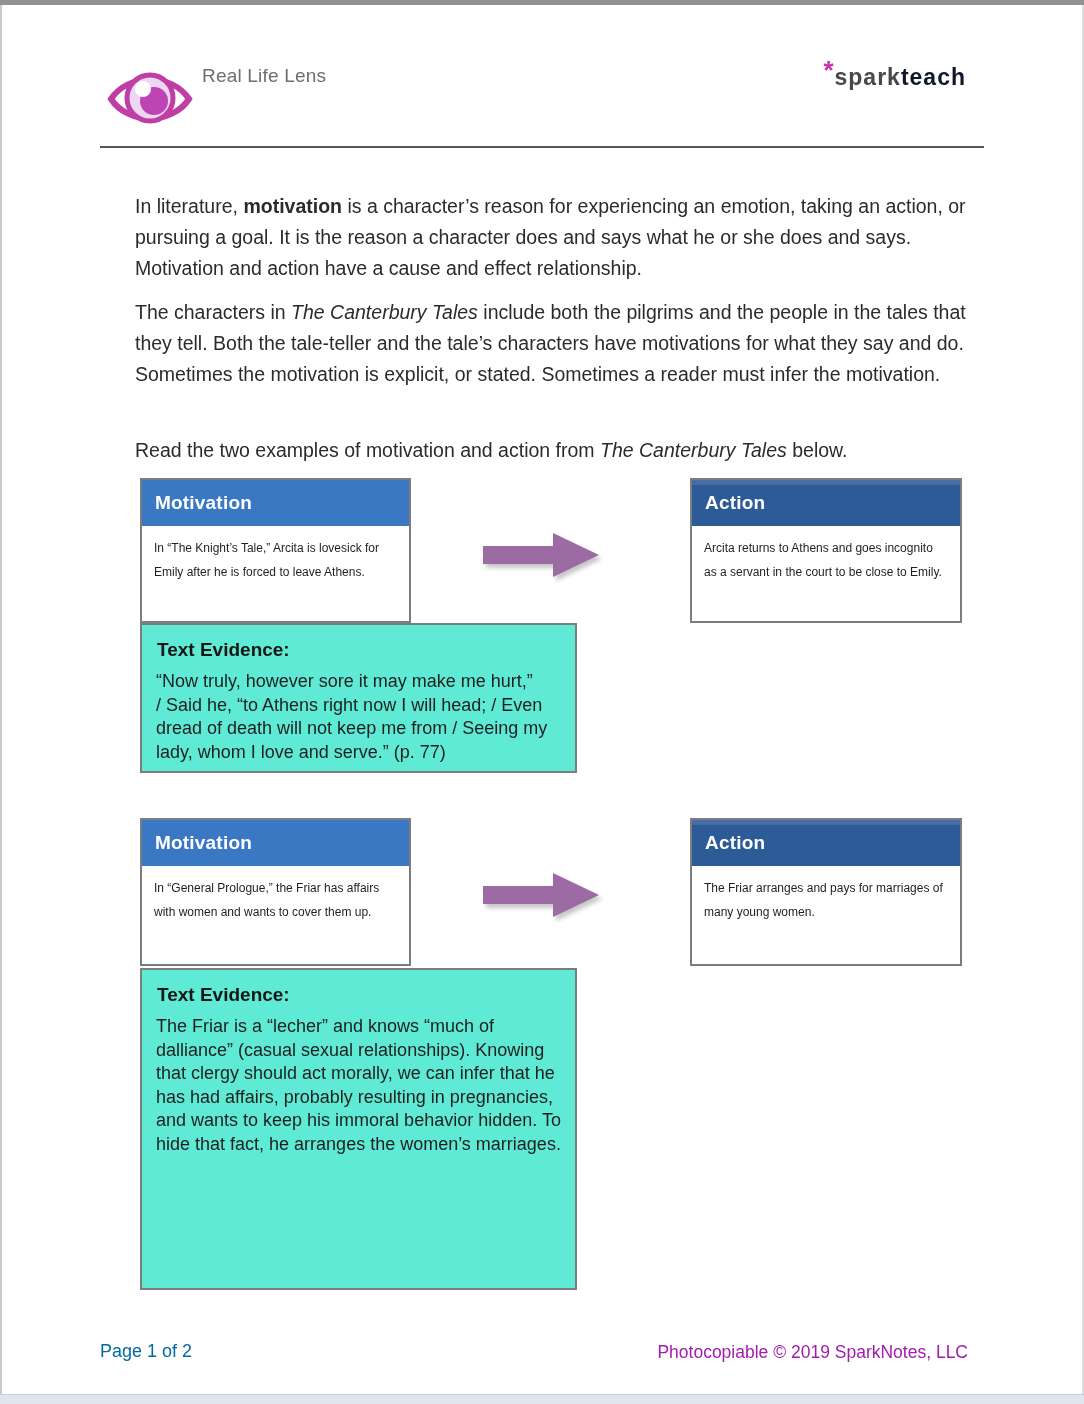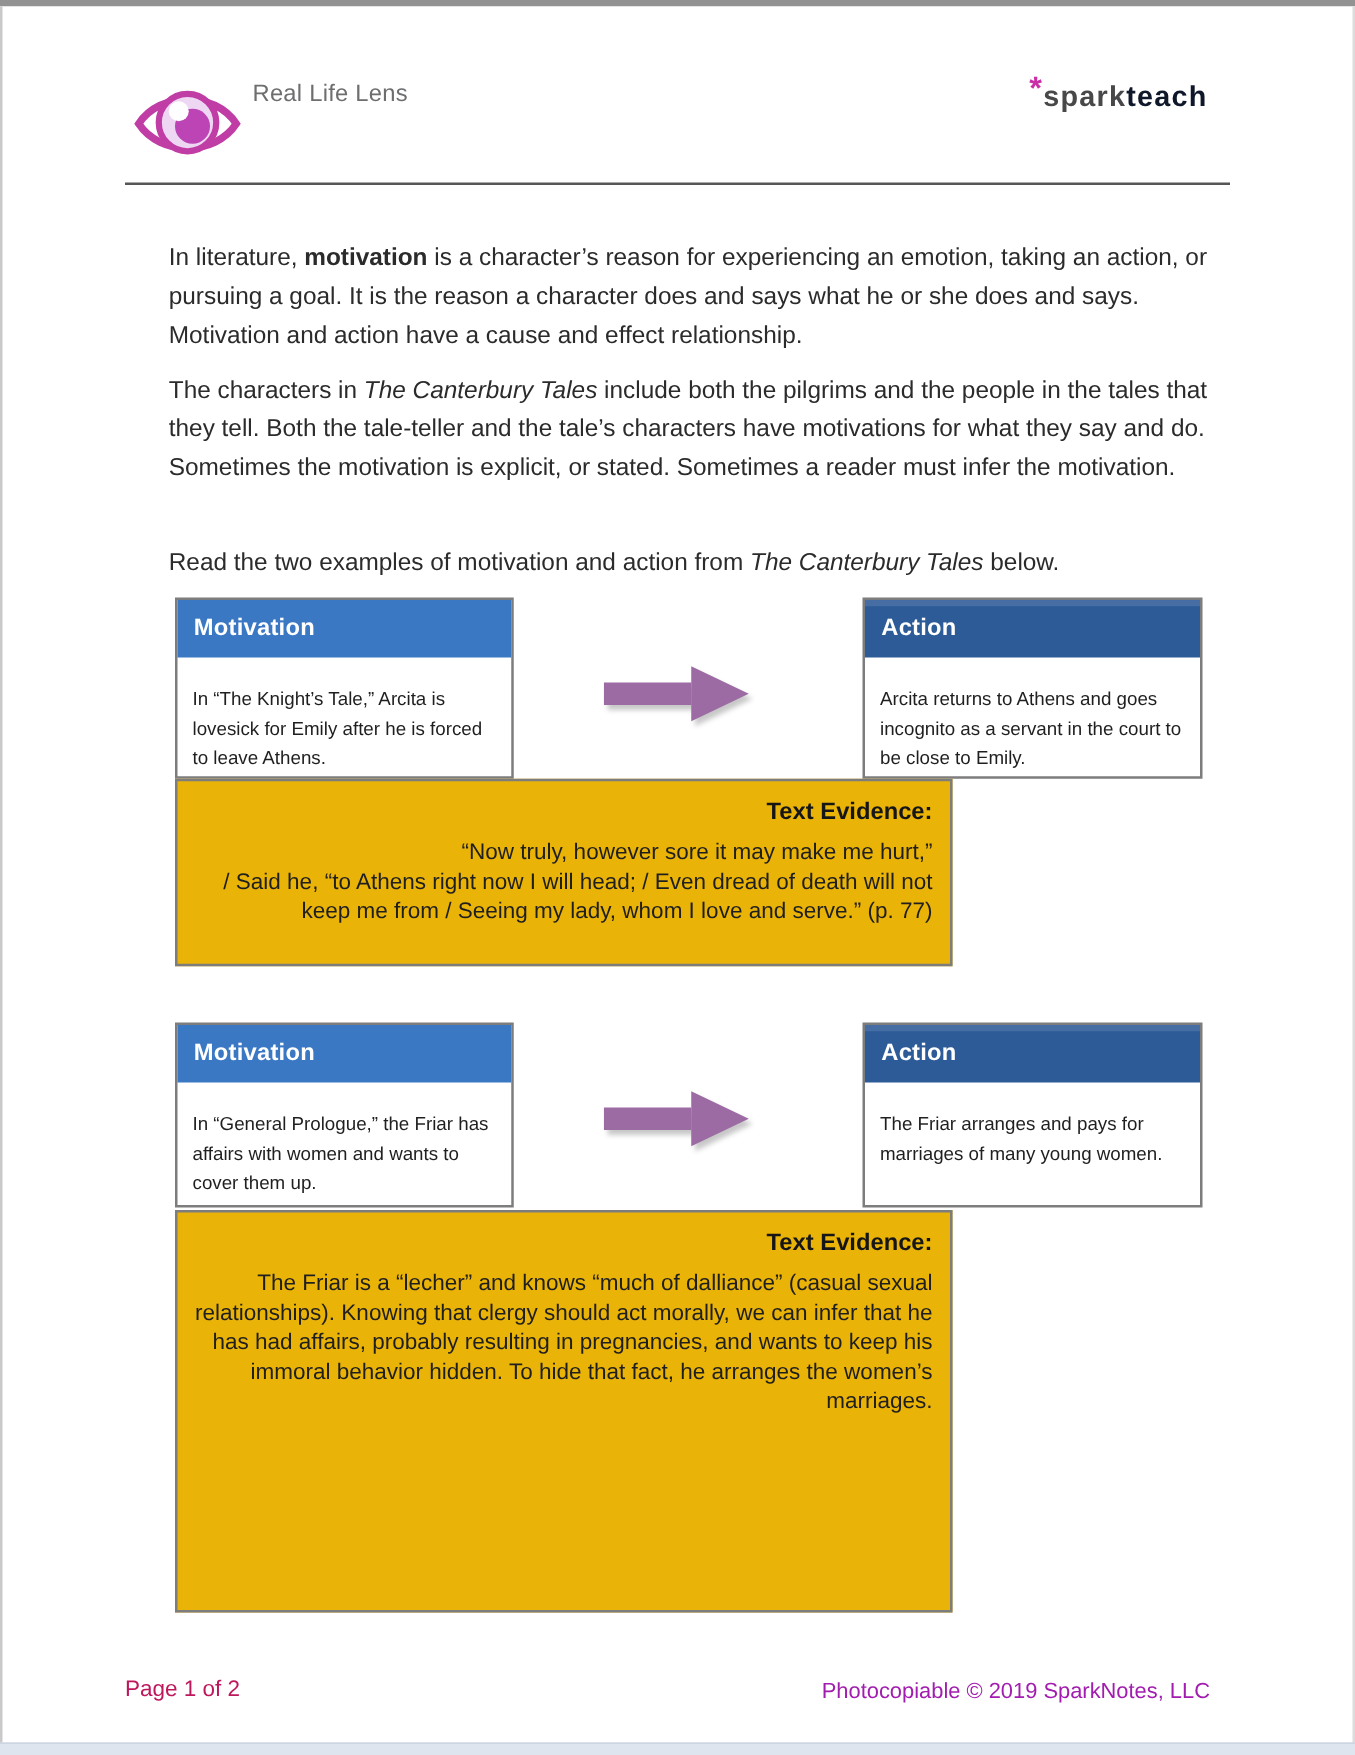--- a/index.html
+++ b/index.html
@@ -33,40 +33,40 @@
   .para { position: absolute; left: 135px; width: 842px; font-size: 19.5px; line-height: 31px; color: #2b2b2b; }
   .p1 { top: 166px; }
   .p2 { top: 272px; }
   .p3 { top: 410px; }
 
   
   .card { position: absolute; background: #fff; border: 2px solid #7d7d7d; box-sizing: border-box; }
   .card-head { color: #fff; font-weight: 700; font-size: 19px; height: 46px; line-height: 46px; padding-left: 13px; letter-spacing: .2px; }
   .head-motivation { background: #3b78c4; }
   .head-action { background: #2d5b98; box-shadow: inset 0 5px 0 rgba(255,255,255,0.12); }
-  .card-body { padding: 22px 12px; font-size: 15px; line-height: 23.5px; color: #1f1f1f; }
+  .card-body { padding: 11px 12px; font-size: 12px; line-height: 23.5px; color: #1f1f1f; }
 
   .m-card-1 { left: 140px; top: 473px; width: 271px; height: 145px; }
   .a-card-1 { left: 690px; top: 473px; width: 272px; height: 145px; }
   .m-card-2 { left: 140px; top: 813px; width: 271px; height: 148px; }
   .a-card-2 { left: 690px; top: 813px; width: 272px; height: 148px; }
 
   .arrow { position: absolute; width: 118px; height: 52px; filter: drop-shadow(3px 4px 2px rgba(0,0,0,0.22)); }
   .arrow-1 { left: 483px; top: 524px; }
   .arrow-2 { left: 483px; top: 864px; }
 
-  .ev-card { position: absolute; left: 140px; width: 622px; background: #eab308; border: 2px solid #7d7d7d; box-sizing: border-box; padding: 12px 14px; text-align: right; }
+  .ev-card { position: absolute; left: 140px; width: 437px; background: #5eead4; border: 2px solid #7d7d7d; box-sizing: border-box; padding: 12px 14px; }
   .ev-1 { top: 618px; height: 150px; }
   .ev-2 { top: 963px; height: 322px; }
   .ev-label { font-size: 19px; font-weight: 700; color: #161616; margin: 2px 0 9px 1px; }
   .ev-text { font-size: 18px; line-height: 23.5px; color: #1f1f1f; white-space: pre-line; }
   .inf-label { font-size: 19px; font-weight: 700; color: #161616; margin: 17px 0 9px 1px; }
 
   
-  .footer-page { position: absolute; left: 100px; top: 1336px; font-size: 18px; color: #be185d; }
+  .footer-page { position: absolute; left: 100px; top: 1336px; font-size: 18px; color: #0369a1; }
   .footer-copy { position: absolute; right: 116px; top: 1337px; font-size: 17.5px; color: #a21caf; }
 </style>
 </head>
 <body>
 
 <div class="page">
   <div class="edge-left"></div>
   <div class="edge-right"></div>
 
   <svg class="logo" viewBox="0 0 88 76">

